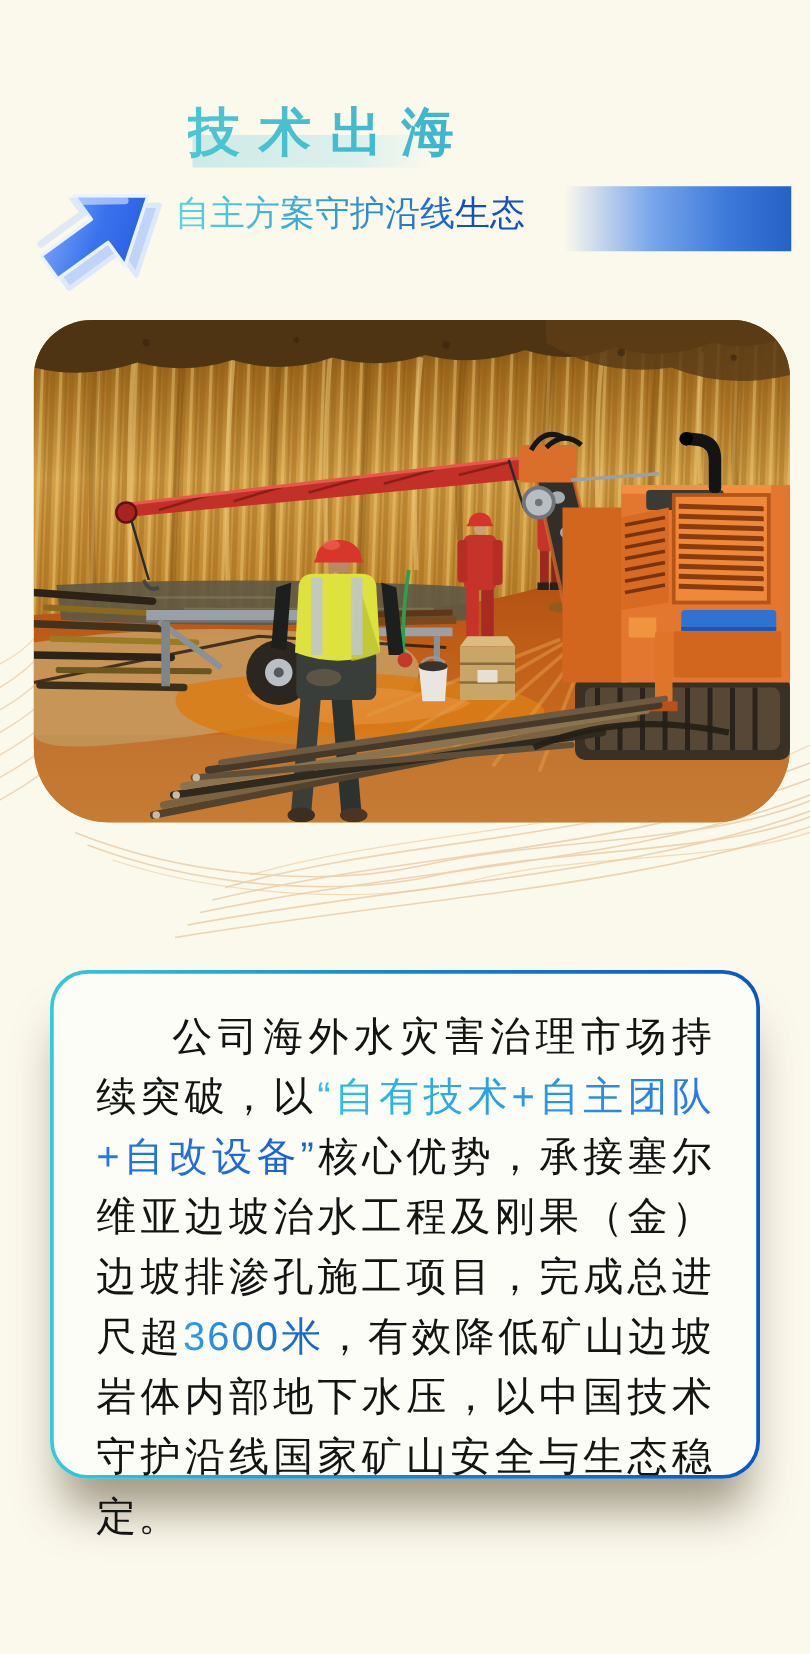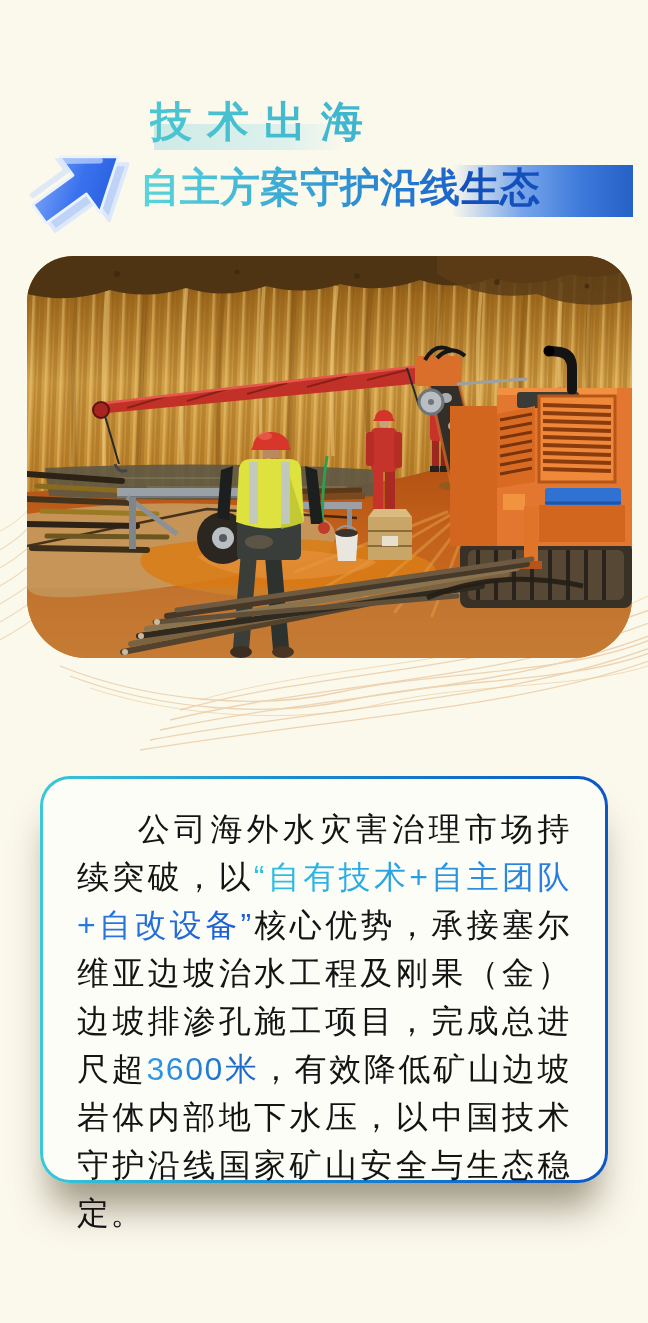--- a/index.html
+++ b/index.html
@@ -3,32 +3,32 @@
 <meta charset="utf-8">
 <style>
   html,body{margin:0;padding:0;}
   body{background:#fbf8ec;font-family:"Liberation Sans","DejaVu Sans",sans-serif;}
   .page{position:relative;width:648px;height:1323px;margin:0 auto;background:#fbf8ec;overflow:hidden;}
   .bg-waves{position:absolute;left:0;top:0;width:648px;height:1323px;z-index:0;}
 
   
   .header{position:absolute;left:0;top:0;width:648px;height:256px;z-index:2;}
   .arrow3d{position:absolute;left:6px;top:118px;width:134px;height:112px;}
-  .titles{position:absolute;left:140px;top:96px;width:500px;}
+  .titles{position:absolute;left:140px;top:80px;width:500px;}
   .t1-wrap{position:relative;height:58px;margin-left:10px;}
   .t1-band{position:absolute;left:4px;top:28px;width:190px;height:26px;
            background:linear-gradient(90deg,#cfeae6 0%,#ddf1ec 70%,rgba(221,241,236,0));}
   .t1{position:relative;margin:0;font-size:42px;line-height:52px;font-weight:700;
       letter-spacing:15px;color:#2fa6c5;
       background:linear-gradient(90deg,#4cc6d2,#2b9fc6);
       -webkit-background-clip:text;background-clip:text;-webkit-text-fill-color:transparent;}
   .t2-wrap{position:relative;height:60px;margin-top:6px;}
   .t2-band{position:absolute;left:312px;top:5px;width:181px;height:52px;
            background:linear-gradient(90deg,rgba(130,168,236,0) 0%,#79a6ea 38%,#3c79da 72%,#2561c6 100%);}
-  .t2{position:relative;margin:0;font-size:40px;line-height:54px;font-weight:700;letter-spacing:0;}
+  .t2{position:relative;margin:0;font-size:28px;line-height:54px;font-weight:400;letter-spacing:0;}
   .t2-main{color:#2f8fd0;background:linear-gradient(90deg,#59d7da,#35a0d4 55%,#1b63cc);
            -webkit-background-clip:text;background-clip:text;-webkit-text-fill-color:transparent;}
   .t2-tail{color:#1450bc;}
 
   
   .photo{position:absolute;left:27px;top:256px;width:605px;height:402px;margin:0;
          border-radius:46px 46px 60px 60px;overflow:hidden;z-index:2;background:#c89140;}
   .photo svg{display:block;width:605px;height:402px;}
 
   

